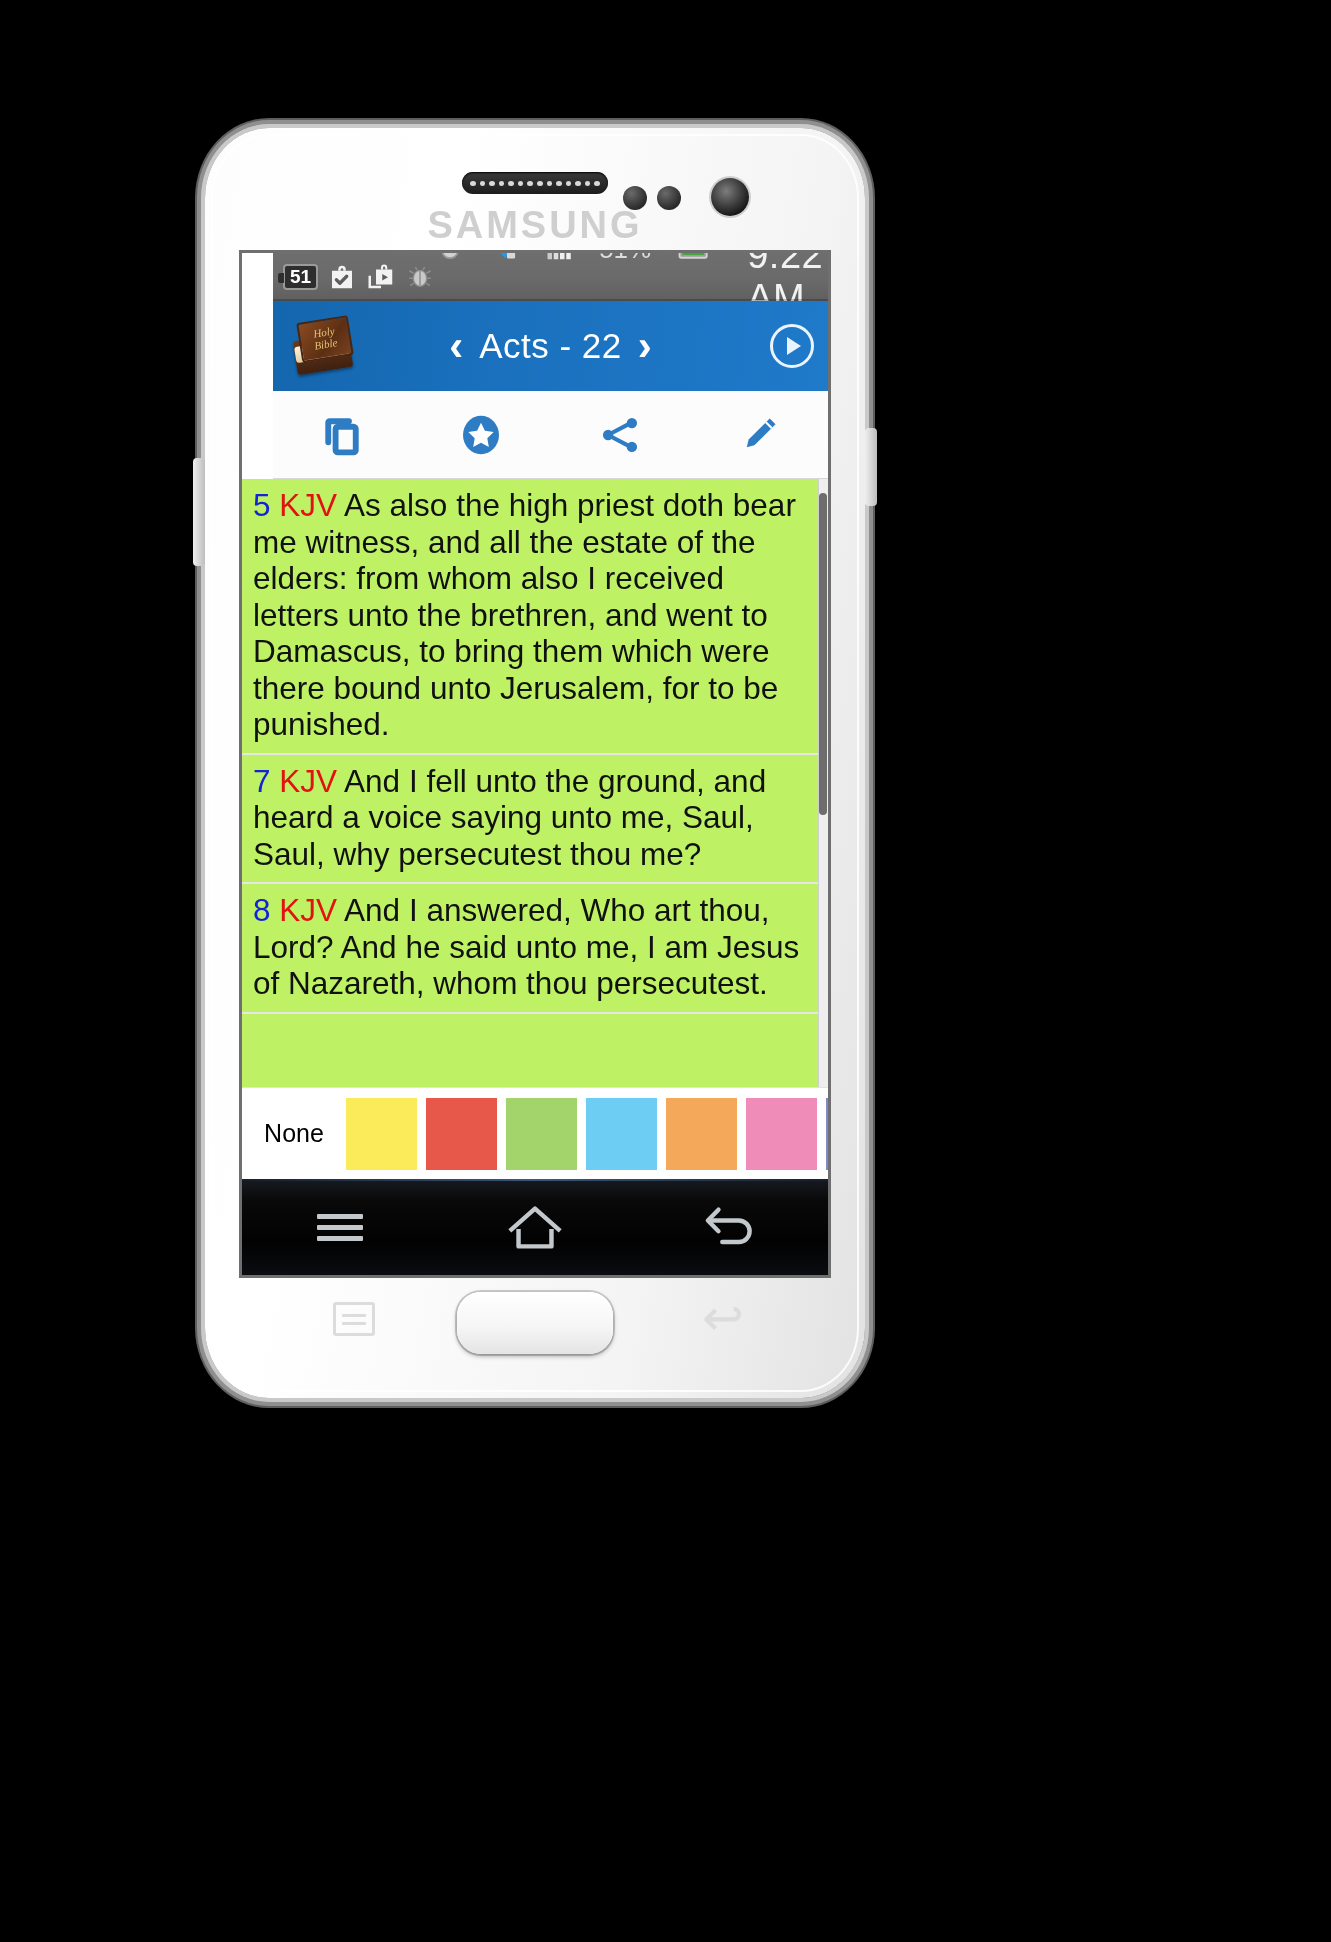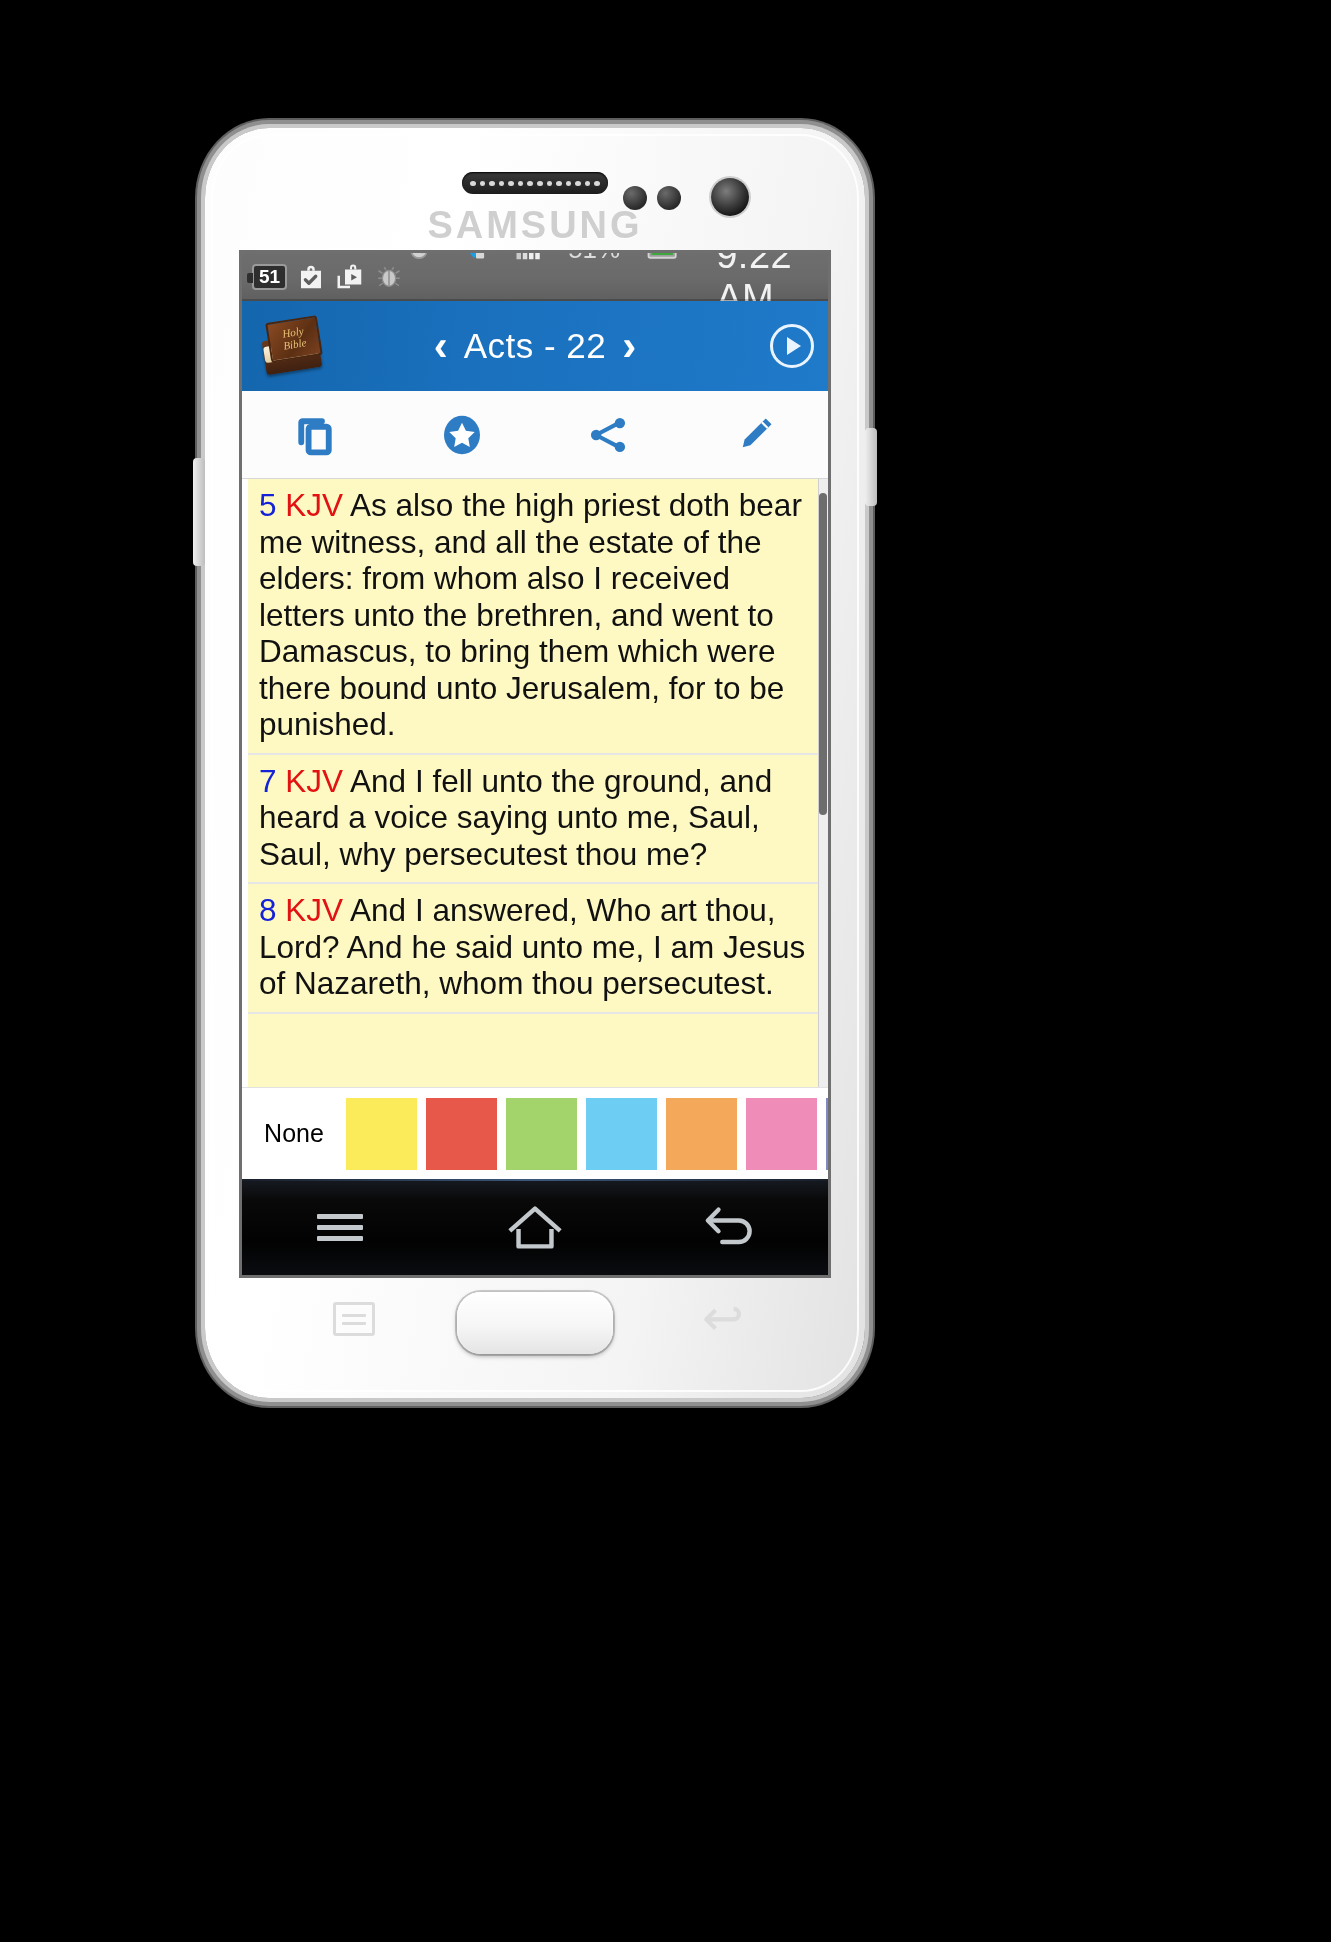--- a/index.html
+++ b/index.html
@@ -54,20 +54,21 @@
     font-size:38px;font-weight:bold;letter-spacing:3px;
     color:#cfcfcf;font-family:"Liberation Sans",sans-serif;
     text-shadow:0 1px 0 #fff;
   }
 
   
   #screen{
     position:absolute;left:37px;top:125px;width:586px;height:1022px;
     background:#fff;overflow:hidden;
     box-shadow:0 0 0 3px #6f6f6f;
+    padding-left:31px;
   }
 
   
   #status-bar{
     height:48px;background:linear-gradient(#6e6e6e,#6a6a6a 55%,#5f5f5f);
     display:flex;align-items:center;padding:0 10px;color:#e9e9e9;
     font-size:25px;position:relative;
   }
   #status-bar::after{content:"";position:absolute;left:0;right:0;bottom:0;height:2px;background:rgba(0,0,0,.22);}
   .sb-left{display:flex;align-items:center;gap:9px;}
@@ -125,21 +126,21 @@
   #action-bar{
     height:88px;background:#fcfcfc;border-bottom:1px solid #d7d7d7;
     display:flex;align-items:center;
   }
   .action-item{flex:1;display:flex;align-items:center;justify-content:center;height:100%;}
   .ic{fill:none;stroke:#2e7cc4;stroke-width:3.2;stroke-linecap:round;stroke-linejoin:round;}
 
   
   #verse-list{
     position:absolute;left:0;right:0;top:226px;bottom:96px;
-    background:#fef9c3;overflow:hidden;margin-left:6px;
+    background:#bef264;overflow:hidden;
   }
   .verse{
     padding:8px 11px 10px 11px;border-bottom:2px solid #e6e6e6;
     font-size:31.5px;line-height:1.16;color:#111;
     font-family:"Liberation Sans",sans-serif;
   }
   .verse.hl{background:#fbfbc8;}
   .vnum{color:#1423d6;}
   .vtrans{color:#e21212;}
 

